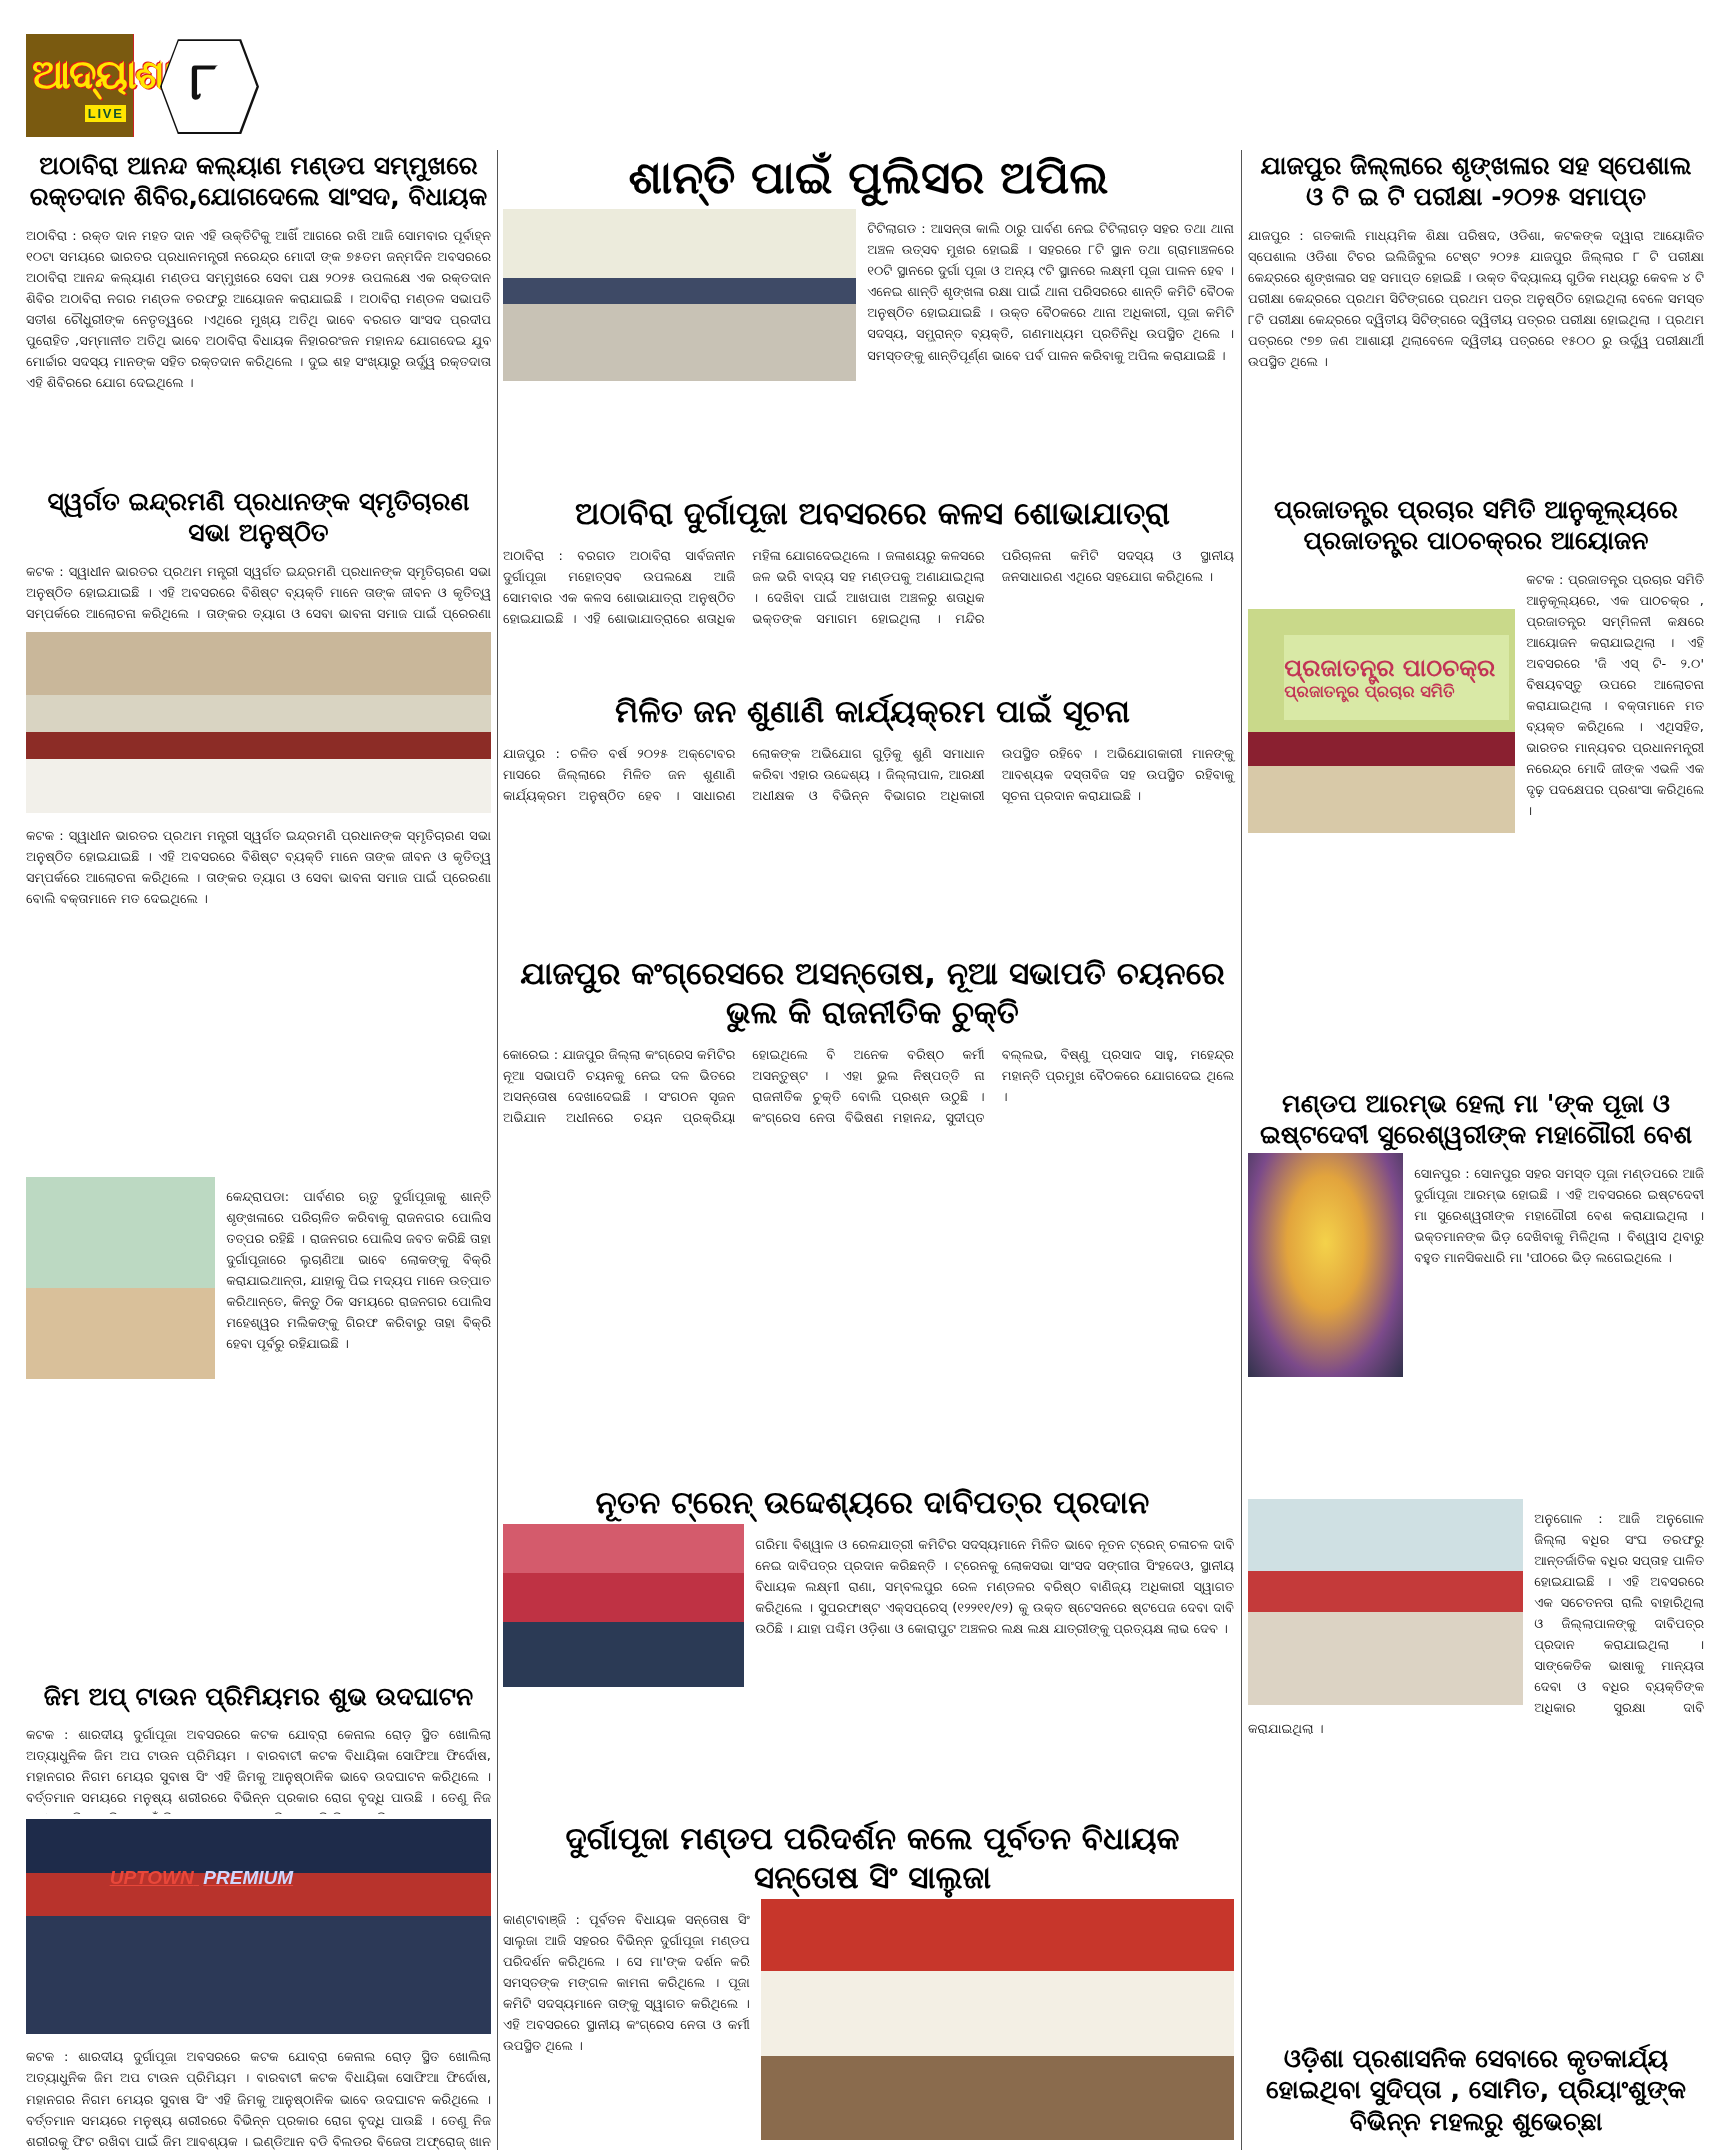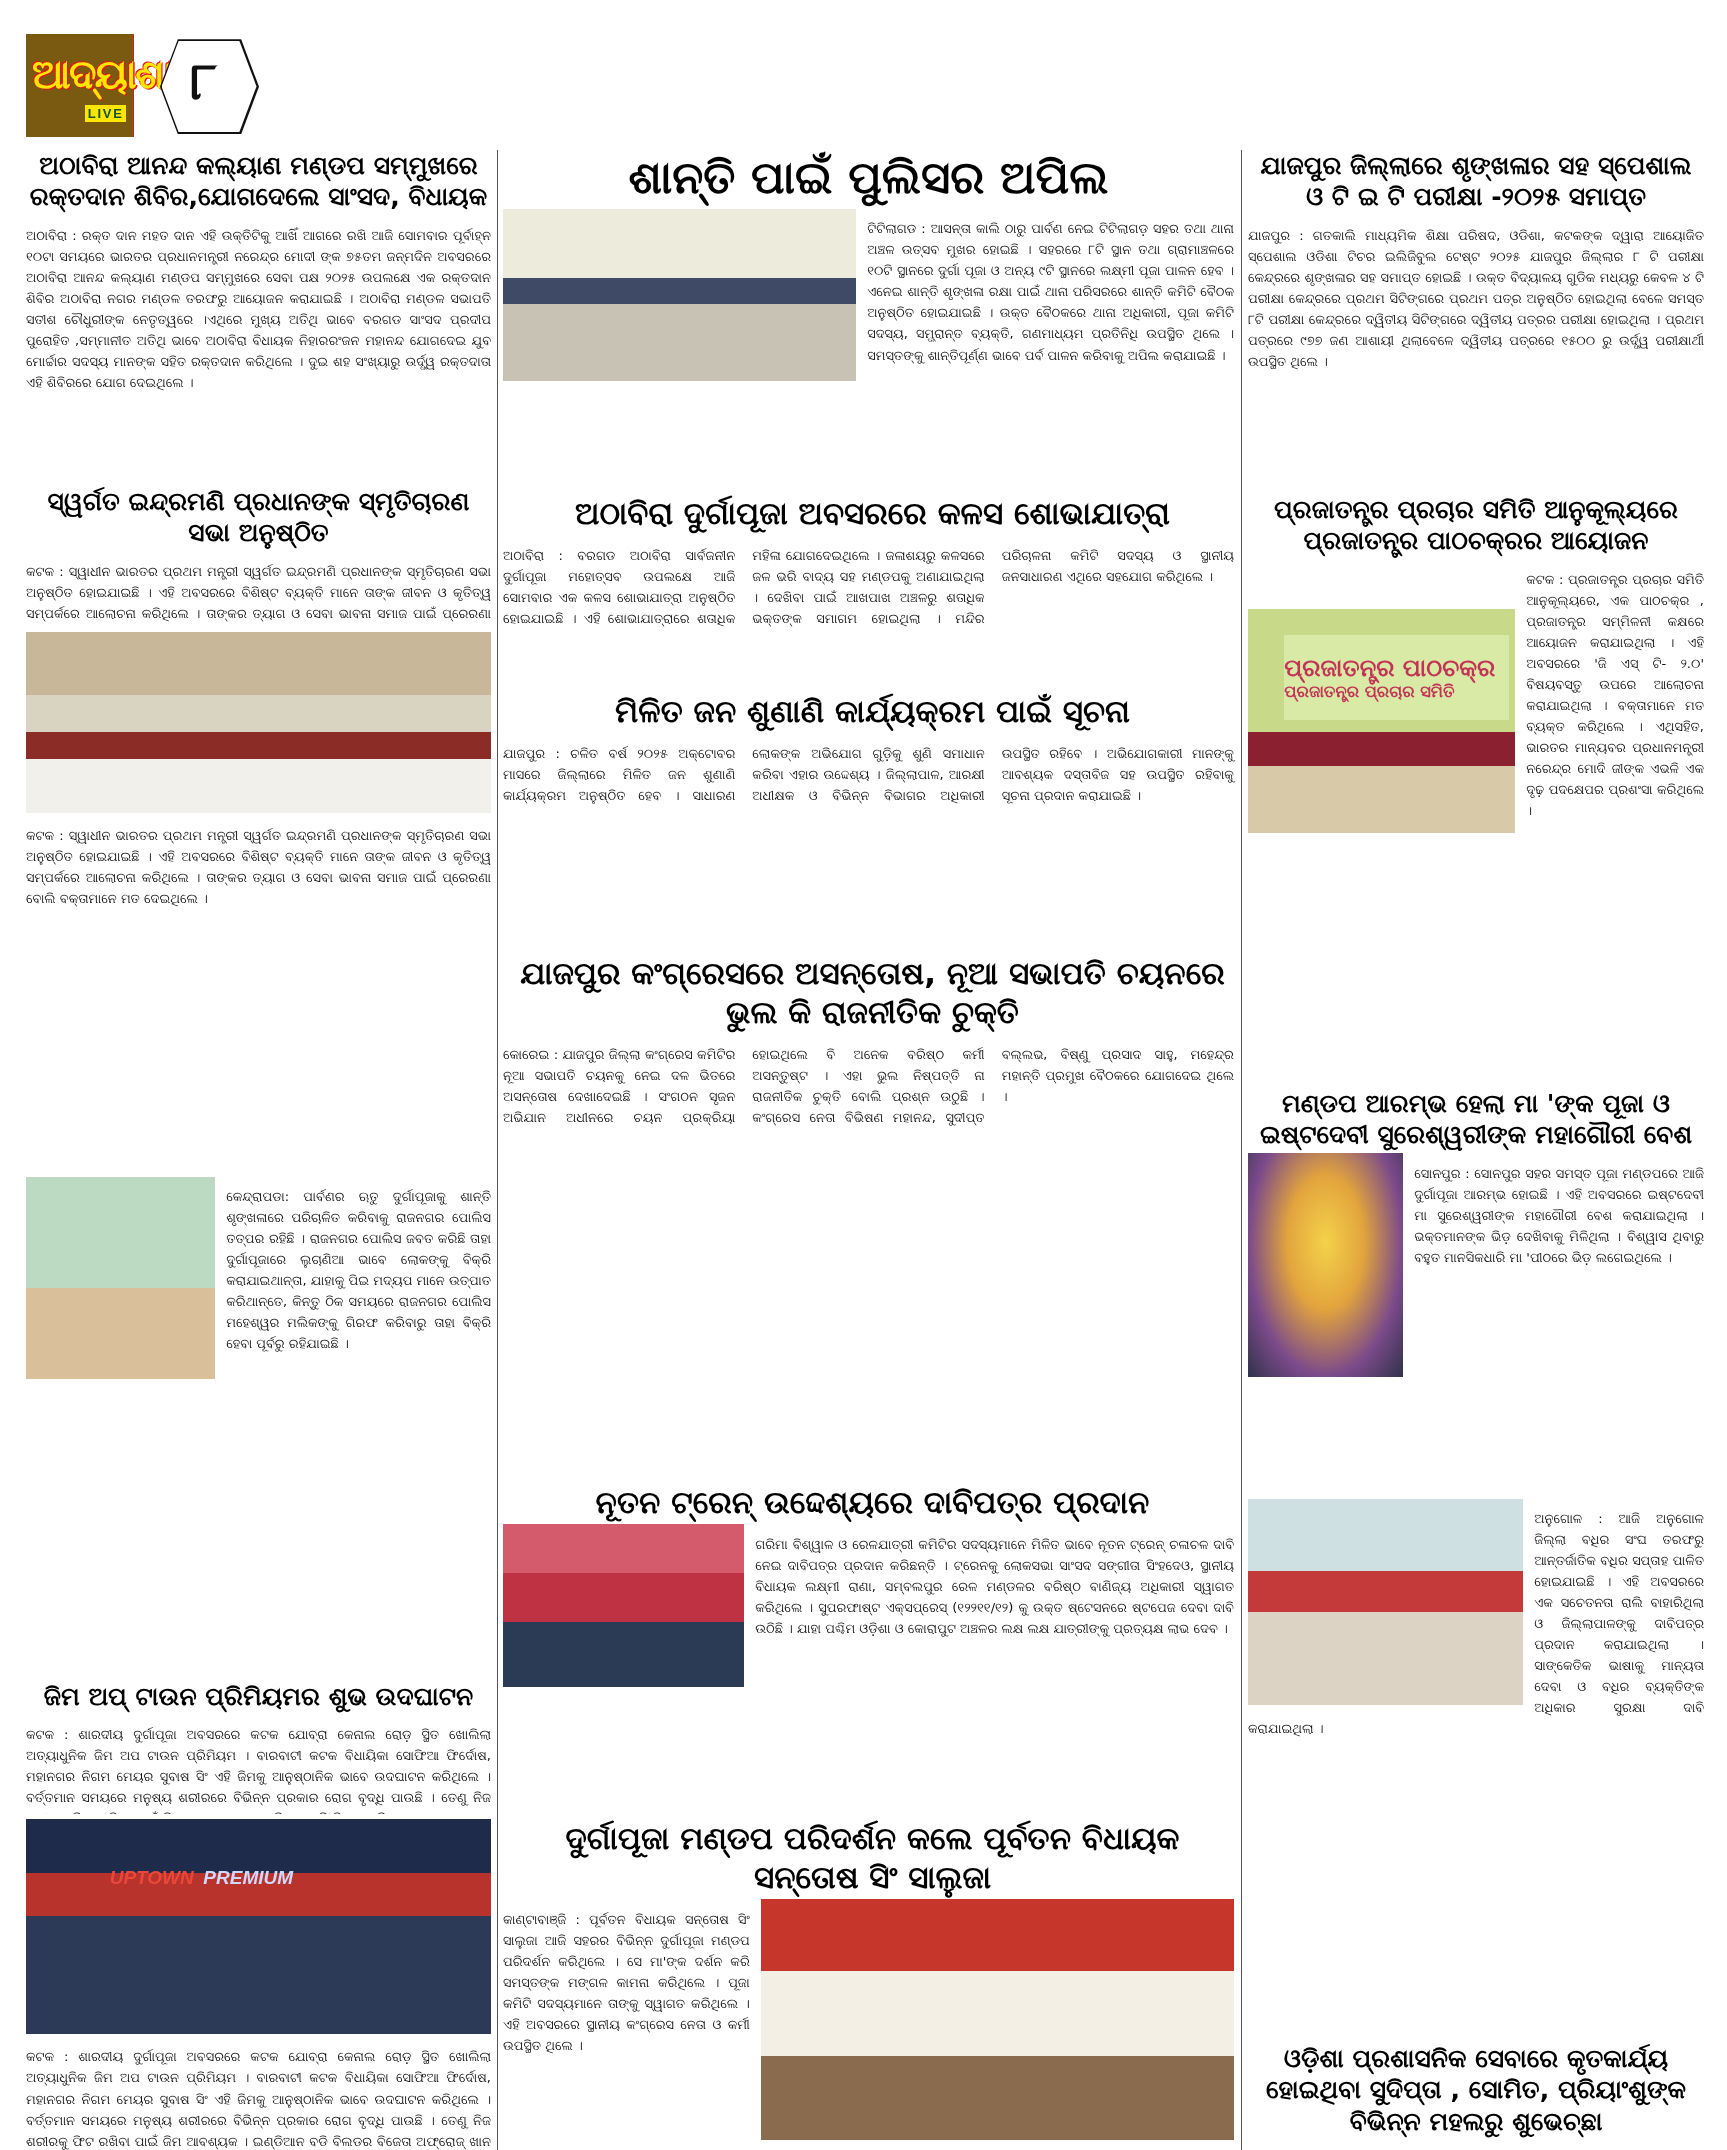--- a/index.html
+++ b/index.html
@@ -55,21 +55,21 @@
   .ph-hall { background: linear-gradient(180deg, #ecebdc 0 40%, #3e4a66 40% 55%, #c8c2b5 55% 100%); }
   .ph-stage { background: linear-gradient(180deg, #c9b79a 0 35%, #d9d4c2 35% 55%, #8c2c26 55% 70%, #f2f0ea 70% 100%); }
   .ph-police { background: linear-gradient(180deg, #bcd9c2 0 55%, #d9c09a 55% 100%); }
   .ph-banner-green { background: linear-gradient(180deg, #c9d98a 0 55%, #8a2030 55% 70%, #d8c9a8 70% 100%); }
   .ph-durga { background: radial-gradient(ellipse at 50% 40%, #f4d24a 0%, #e2a43d 35%, #7b4a8a 70%, #30324a 100%); }
   .ph-flag { background: linear-gradient(180deg, #d45b6c 0 30%, #bf3244 30% 60%, #2b3a55 60% 100%); }
   .ph-gym { background: linear-gradient(180deg, #1e2b4a 0 25%, #b8332c 25% 45%, #2c3957 45% 100%); }
   .ph-rally { background: linear-gradient(180deg, #cfe0e3 0 35%, #c43a3a 35% 55%, #dcd3c4 55% 100%); }
   .ph-visit { background: linear-gradient(180deg, #c7362b 0 30%, #f3efe4 30% 65%, #8a6b4d 65% 100%); }
   .photo-label { position: absolute; left: 8%; top: 12%; width: 84%; font-weight: bold; color: #c23455; background: rgba(220,235,170,0.85); font-size: 24px; padding: 19px 0; margin-left: 15px; }
-  .gym-label { position: absolute; left: 18%; top: 22%; font-family: "Liberation Sans", sans-serif; font-weight: bold; font-style: italic; color: #e9473a; font-size: 19px; }
+  .gym-label { position: absolute; left: 18%; top: 22%; font-family: "Liberation Sans", sans-serif; font-weight: bold; font-style: italic; color: #e9473a; font-size: 19px; text-decoration: underline; }
   .gym-label span { color: #cfd8ff; margin-left: 4.3px; }
 </style>
 </head>
 <body>
 
 <div class="page">
   <div class="masthead">
     <div class="logo-block">
       <span class="logo-text">ଆଦ୍ୟାଶା</span>
       <span class="logo-live">LIVE</span>

